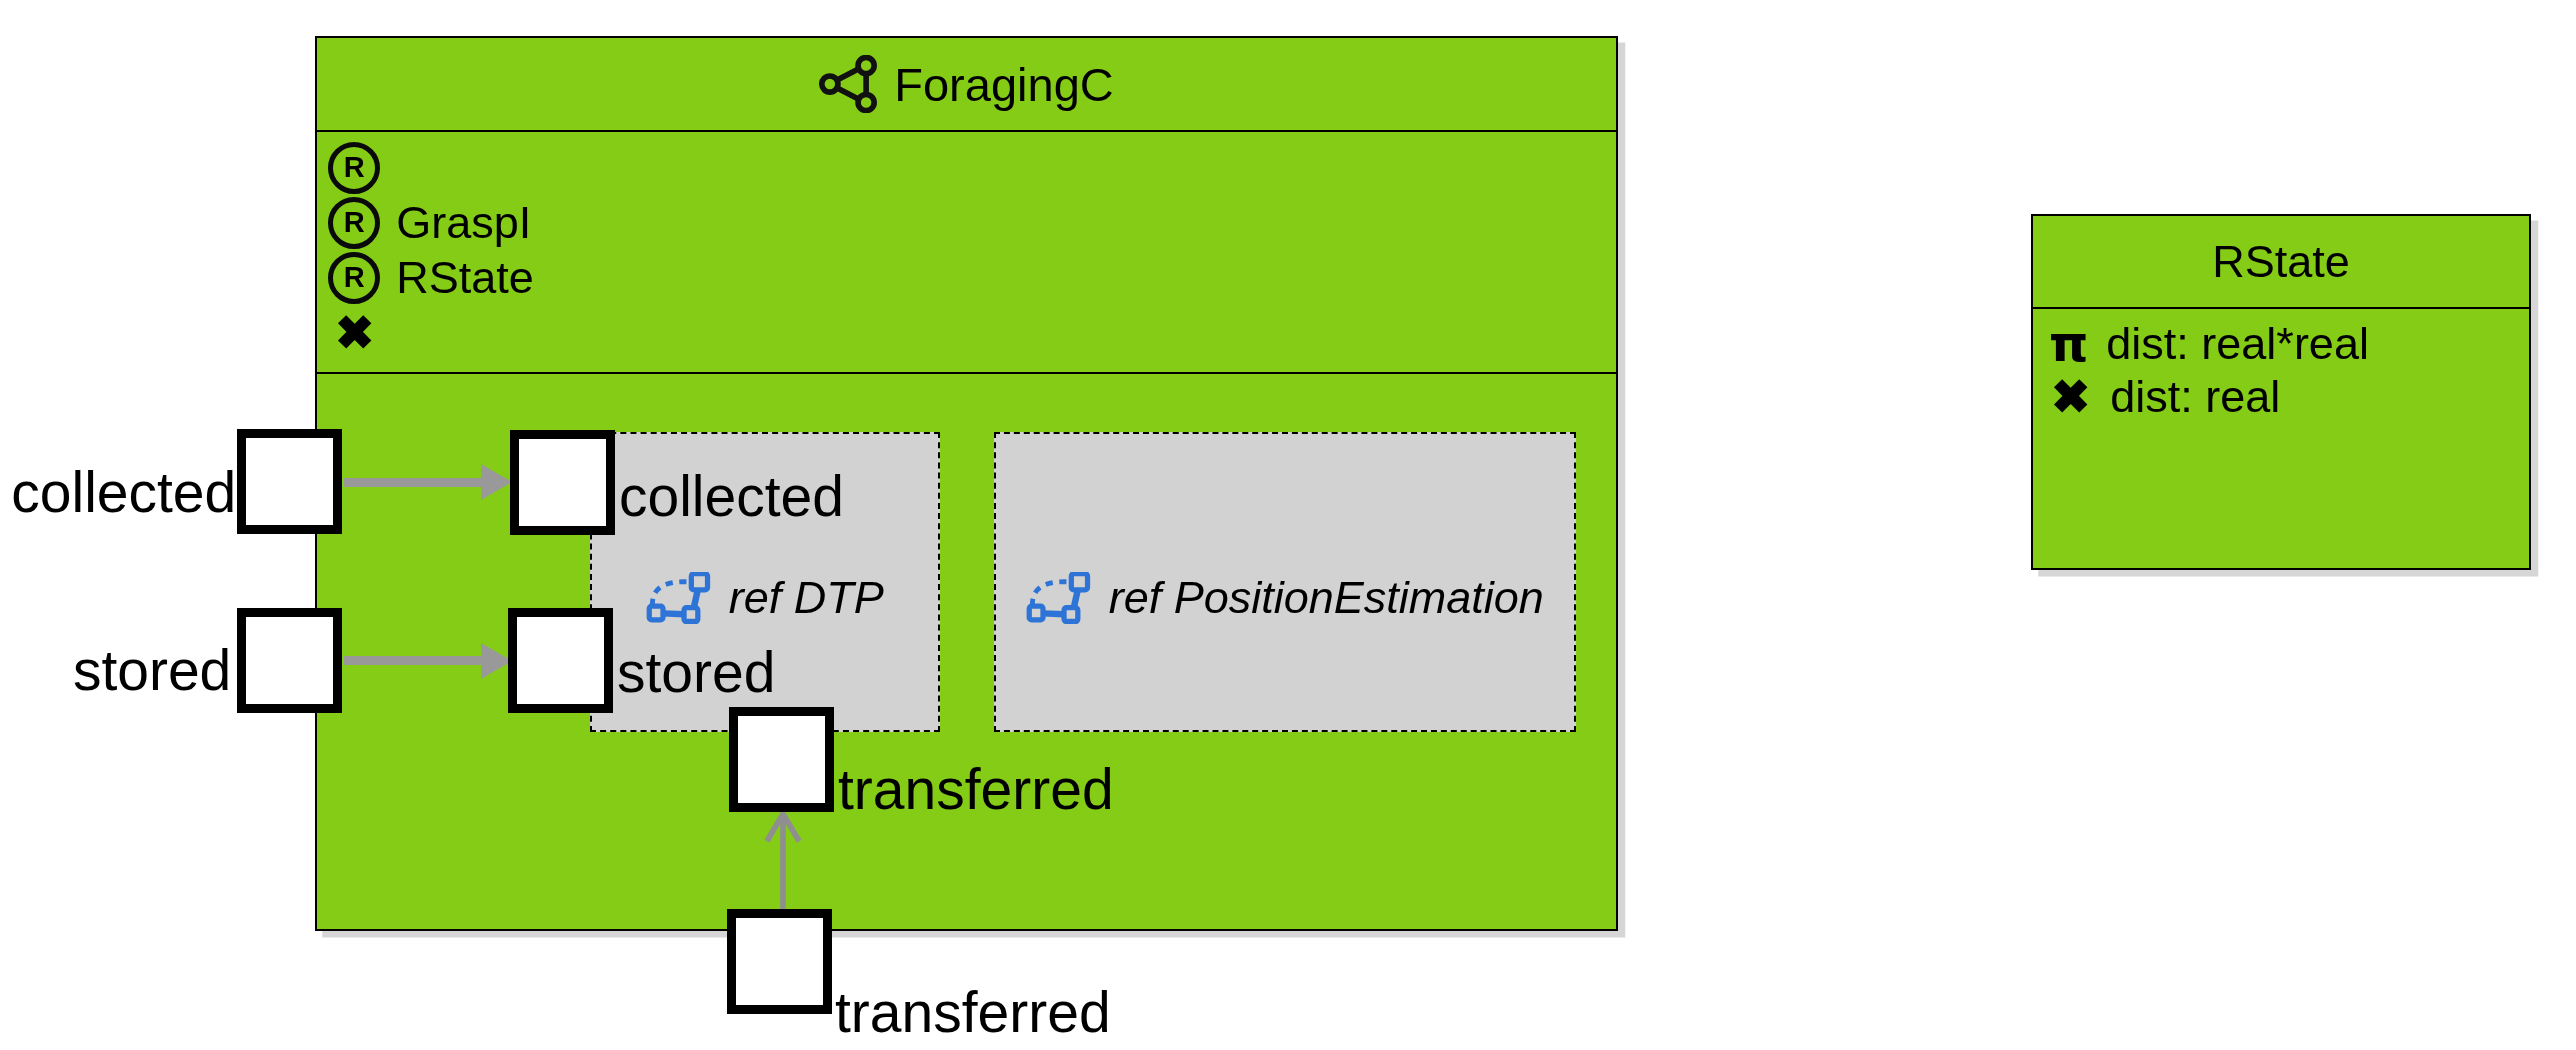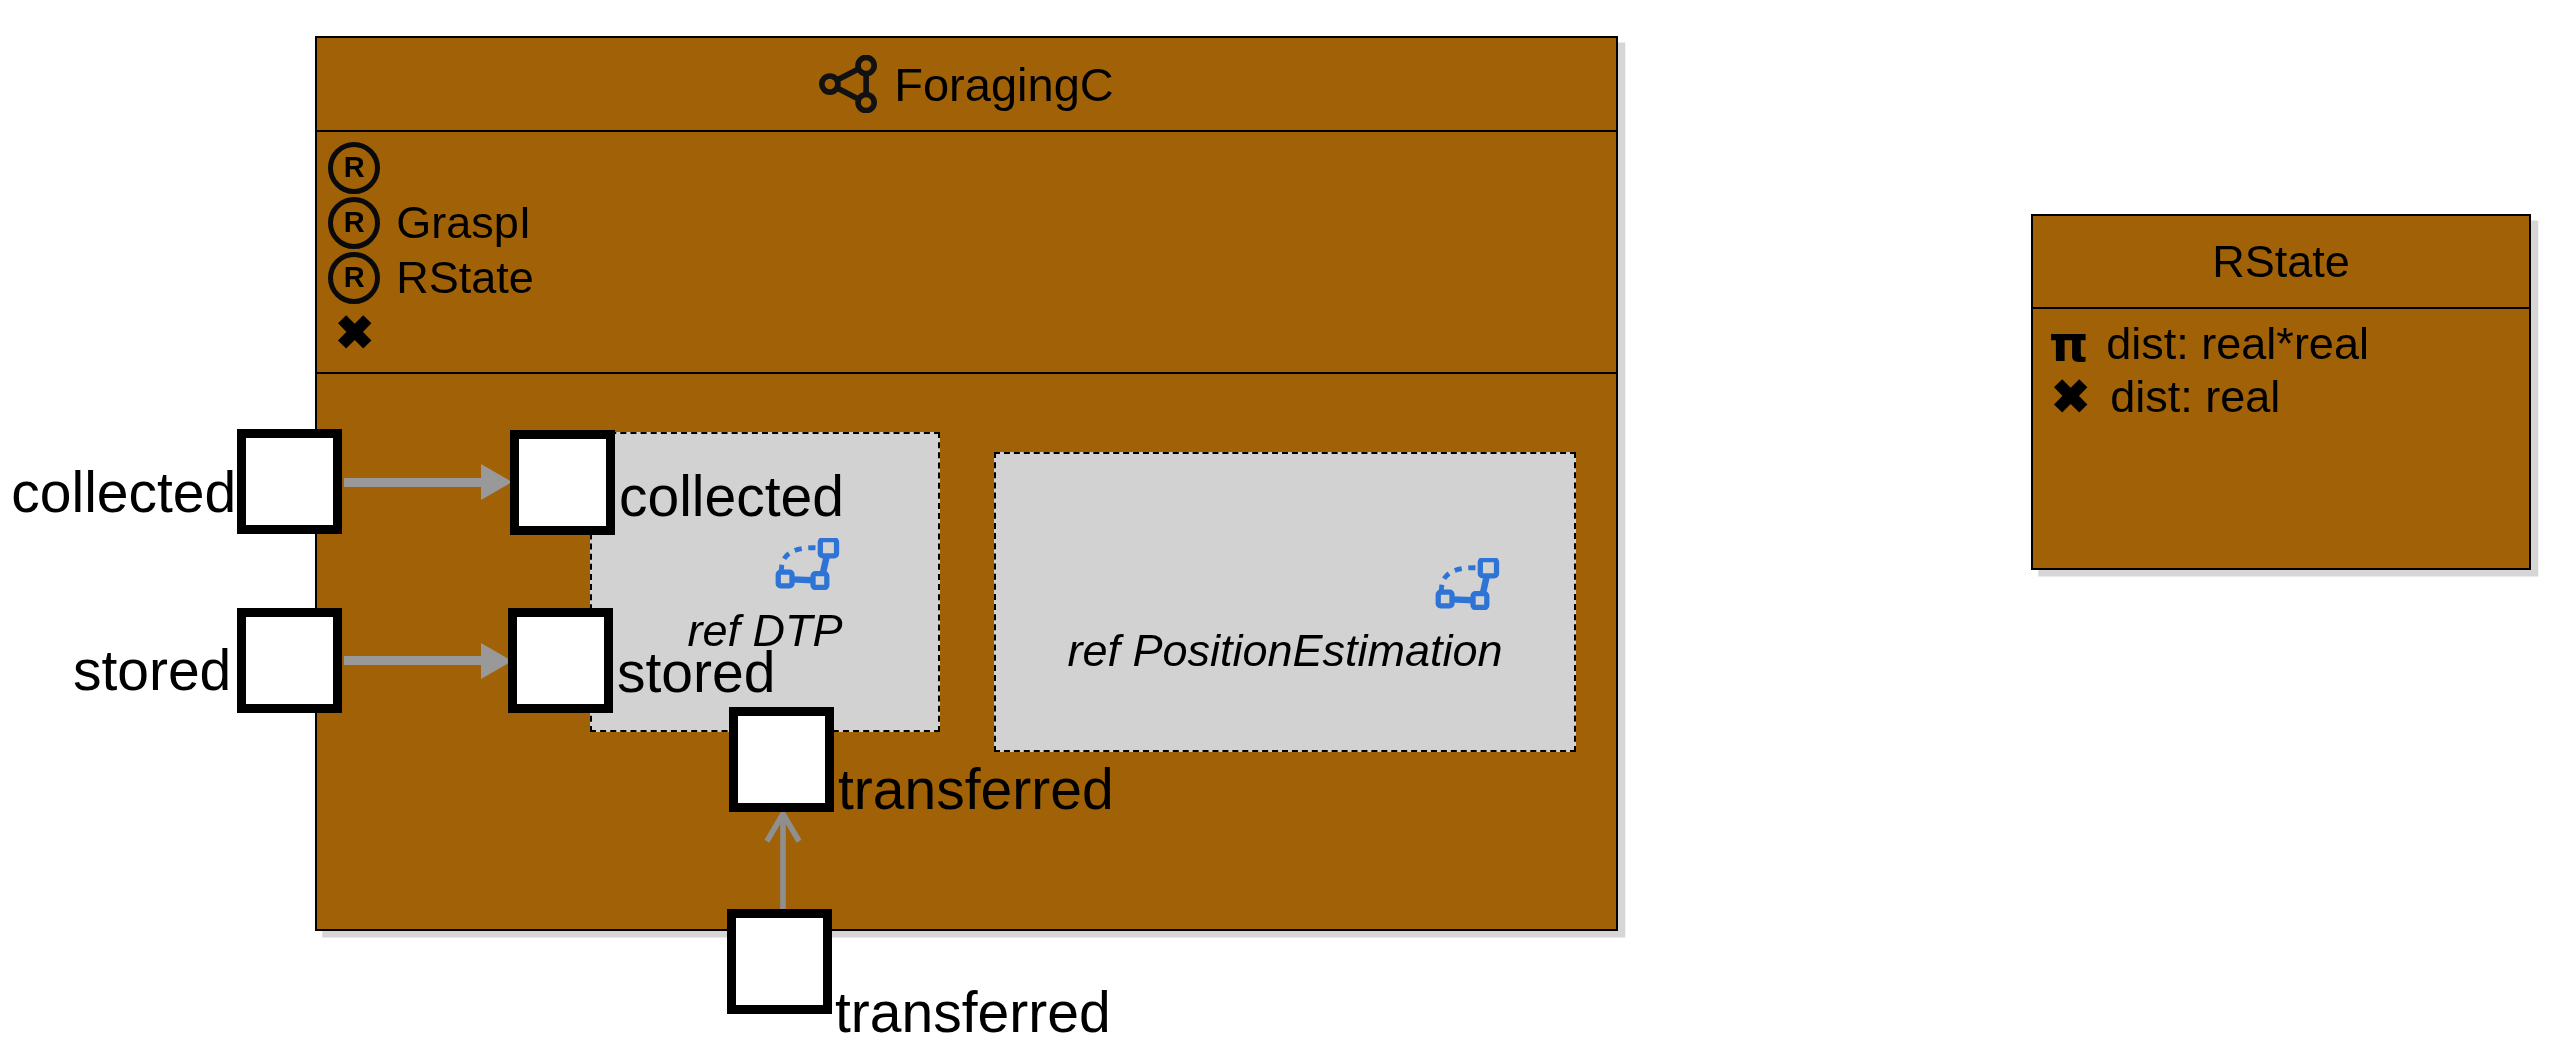--- a/index.html
+++ b/index.html
@@ -1,20 +1,20 @@
 <!DOCTYPE html>
 <html style="font-size:13px"><head>
 <meta charset="utf-8">
 <style>
   html,body{margin:0;padding:0;background:#ffffff;}
   body{font-family:"Liberation Sans", sans-serif;color:#000;}
   .stage{position:relative;width:2576px;height:1050px;background:#ffffff;overflow:hidden;}
 
   
-  .node-box{position:absolute;background:#a16207;border:2.4px solid #000;box-sizing:border-box;
+  .node-box{position:absolute;background:#84cc16;border:2.4px solid #000;box-sizing:border-box;
             box-shadow:7.3px 6.5px 0 #d6d6d6;}
   #foraging-box{left:315px;top:36px;width:1303px;height:895px;}
   #rstate-box{left:2031px;top:214px;width:500px;height:356px;}
 
   .box-header{display:flex;align-items:center;justify-content:center;gap:13px;
               border-bottom:2.4px solid #000;font-size:47px;}
   #foraging-box .box-header{height:92px;}
   #rstate-box .box-header{height:91px;font-size:45px;}
 
   .items{padding:8px 0 0 11.3px;}
@@ -27,23 +27,23 @@
        display:inline-flex;align-items:center;justify-content:center;
        font-size:29px;font-weight:bold;flex:0 0 auto;}
   .xic{width:53px;font-size:47px;font-weight:900;text-align:center;line-height:1;flex:0 0 auto;}
   .pic{width:49px;font-family:"DejaVu Sans",sans-serif;font-size:50px;font-weight:bold;
        text-align:center;line-height:1;flex:0 0 auto;}
 
   
   .region{position:absolute;background:#d2d2d2;border:2.4px dashed #000;box-sizing:border-box;
           display:flex;align-items:center;justify-content:center;gap:14.6px;}
   #region-dtp{left:590px;top:432px;width:350px;height:300px;}
-  #region-pos{left:994px;top:452px;width:582px;height:300px;}
+  #region-pos{left:994px;top:432px;width:582px;height:300px;}
   .region .ref-label{font-size:45px;font-style:italic;white-space:nowrap;}
-  .region .ref-inner{display:flex;align-items:flex-end;gap:14.6px;margin-top:31px;flex-direction:column;}
+  .region .ref-inner{display:flex;align-items:flex-start;gap:14.6px;margin-top:31px;}
 
   
   .port{position:absolute;width:105px;height:105px;box-sizing:border-box;
         background:#ffffff;border:9.7px solid #000;}
 
   
   .hline{position:absolute;height:9px;background:#999999;}
   .hhead{position:absolute;width:0;height:0;border-top:18.6px solid transparent;
          border-bottom:18.6px solid transparent;border-left:31px solid #999999;}
 

